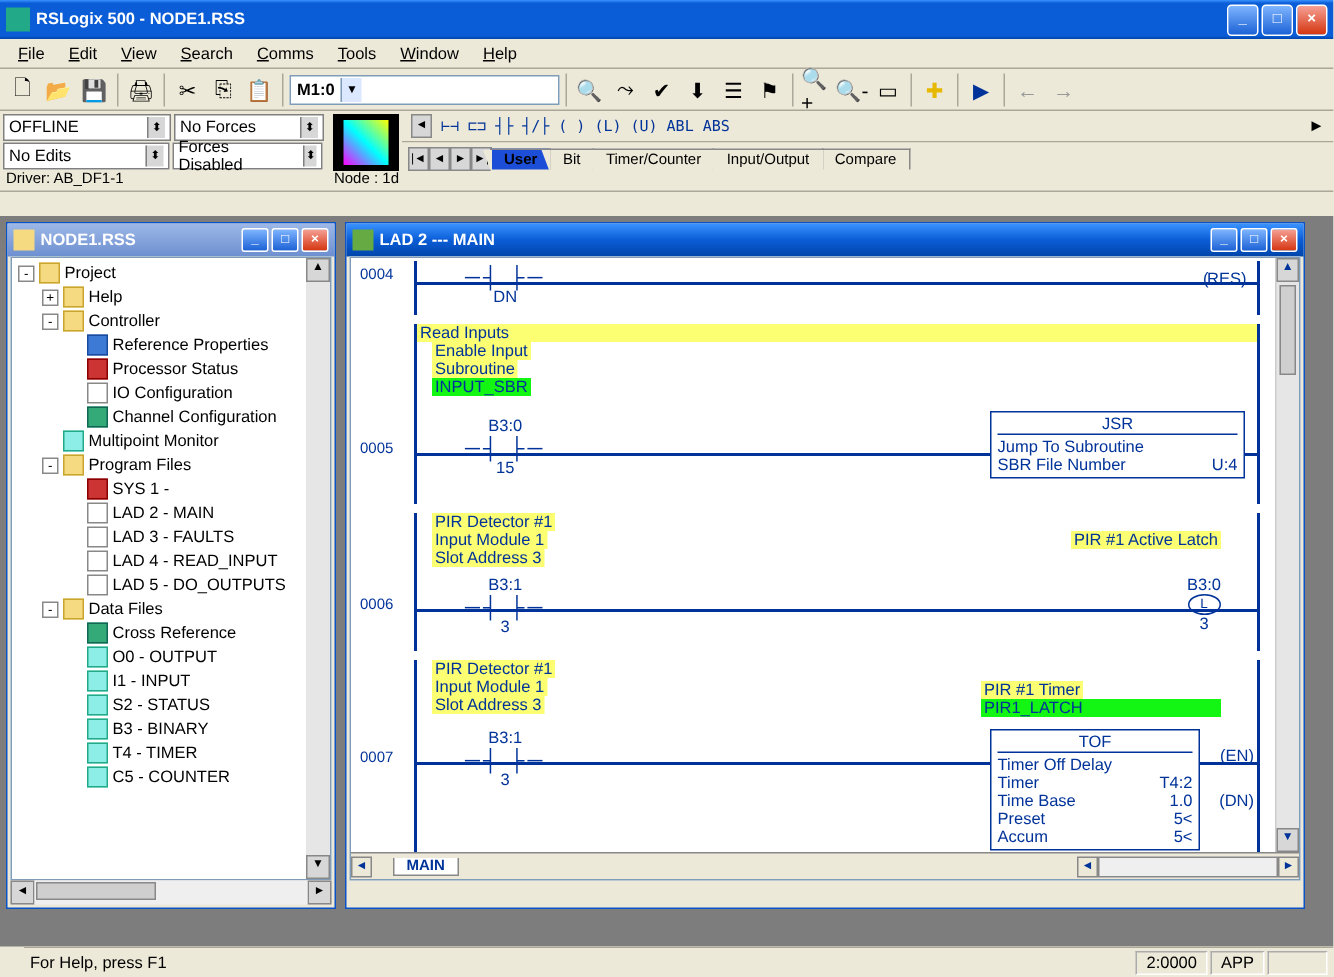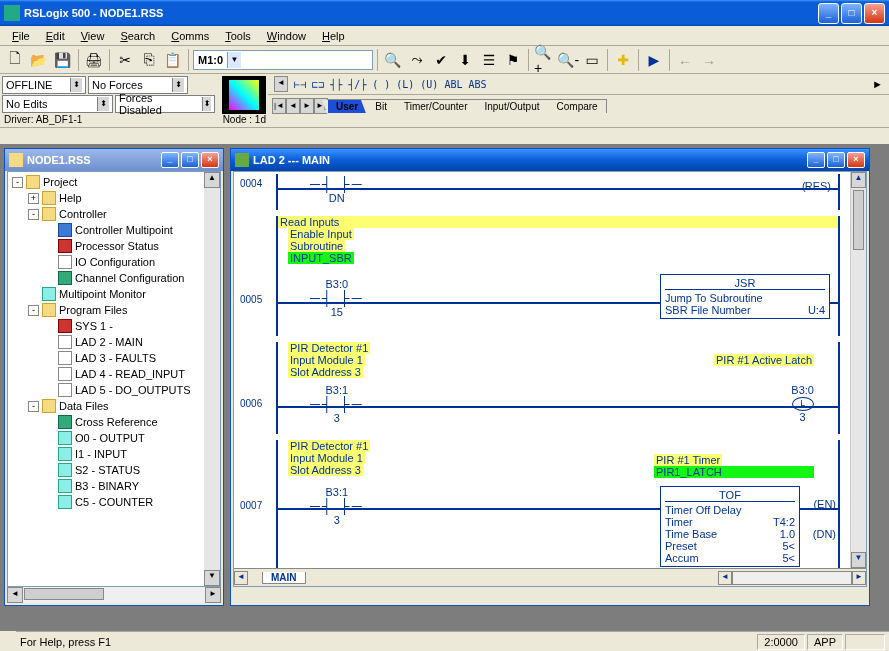--- a/index.html
+++ b/index.html
@@ -156,21 +156,21 @@
   <div class="tb-sep"></div>
   <div class="tb-ico" style="color:#003399">▶</div>
   <div class="tb-sep"></div>
   <div class="tb-ico" style="color:#999">←</div>
   <div class="tb-ico" style="color:#999">→</div>
 </div>
 
 <div style="display:flex; border-bottom:1px solid #aca899;">
   <div style="display:flex; flex-direction:column; padding:2px; gap:1px; width:220px;">
     <div style="display:flex; gap:2px;">
-      <div class="statbox" style="width:84px;">
+      <div class="statbox" style="width:112px;">
           <span>OFFLINE</span>
           <span class="arrow">⬍</span>
         </div>
       <div class="statbox" style="width:100px;">
           <span>No Forces</span>
           <span class="arrow">⬍</span>
         </div>
     </div>
     <div style="display:flex; gap:2px;">
       <div class="statbox" style="width:111px;">
@@ -252,21 +252,21 @@
                 <li>
                   <span class="tw">-</span>
                   <span class="ico16 ico-folder"></span>
                   <span>Controller</span>
                 </li>
                 <li style="display: block;">
                   <ul>
                     <li>
                       <span style="width: 14px; display: inline-block;"></span>
                       <span class="ico16 ico-blue"></span>
-                      <span>Controller Multipoint</span>
+                      <span>Reference Properties</span>
                     </li>
                     <li>
                       <span style="width: 14px; display: inline-block;"></span>
                       <span class="ico16 ico-red"></span>
                       <span>Processor Status</span>
                     </li>
                     <li>
                       <span style="width: 14px; display: inline-block;"></span>
                       <span class="ico16 ico-file"></span>
                       <span>IO Configuration</span>
@@ -341,20 +341,25 @@
                     </li>
                     <li>
                       <span style="width: 14px; display: inline-block;"></span>
                       <span class="ico16 ico-cyan"></span>
                       <span>S2 - STATUS</span>
                     </li>
                     <li>
                       <span style="width: 14px; display: inline-block;"></span>
                       <span class="ico16 ico-cyan"></span>
                       <span>B3 - BINARY</span>
+                    </li>
+                    <li>
+                      <span style="width: 14px; display: inline-block;"></span>
+                      <span class="ico16 ico-cyan"></span>
+                      <span>T4 - TIMER</span>
                     </li>
                     <li>
                       <span style="width: 14px; display: inline-block;"></span>
                       <span class="ico16 ico-cyan"></span>
                       <span>C5 - COUNTER</span>
                     </li>
                   </ul>
                 </li>
               </ul>
             </li>

